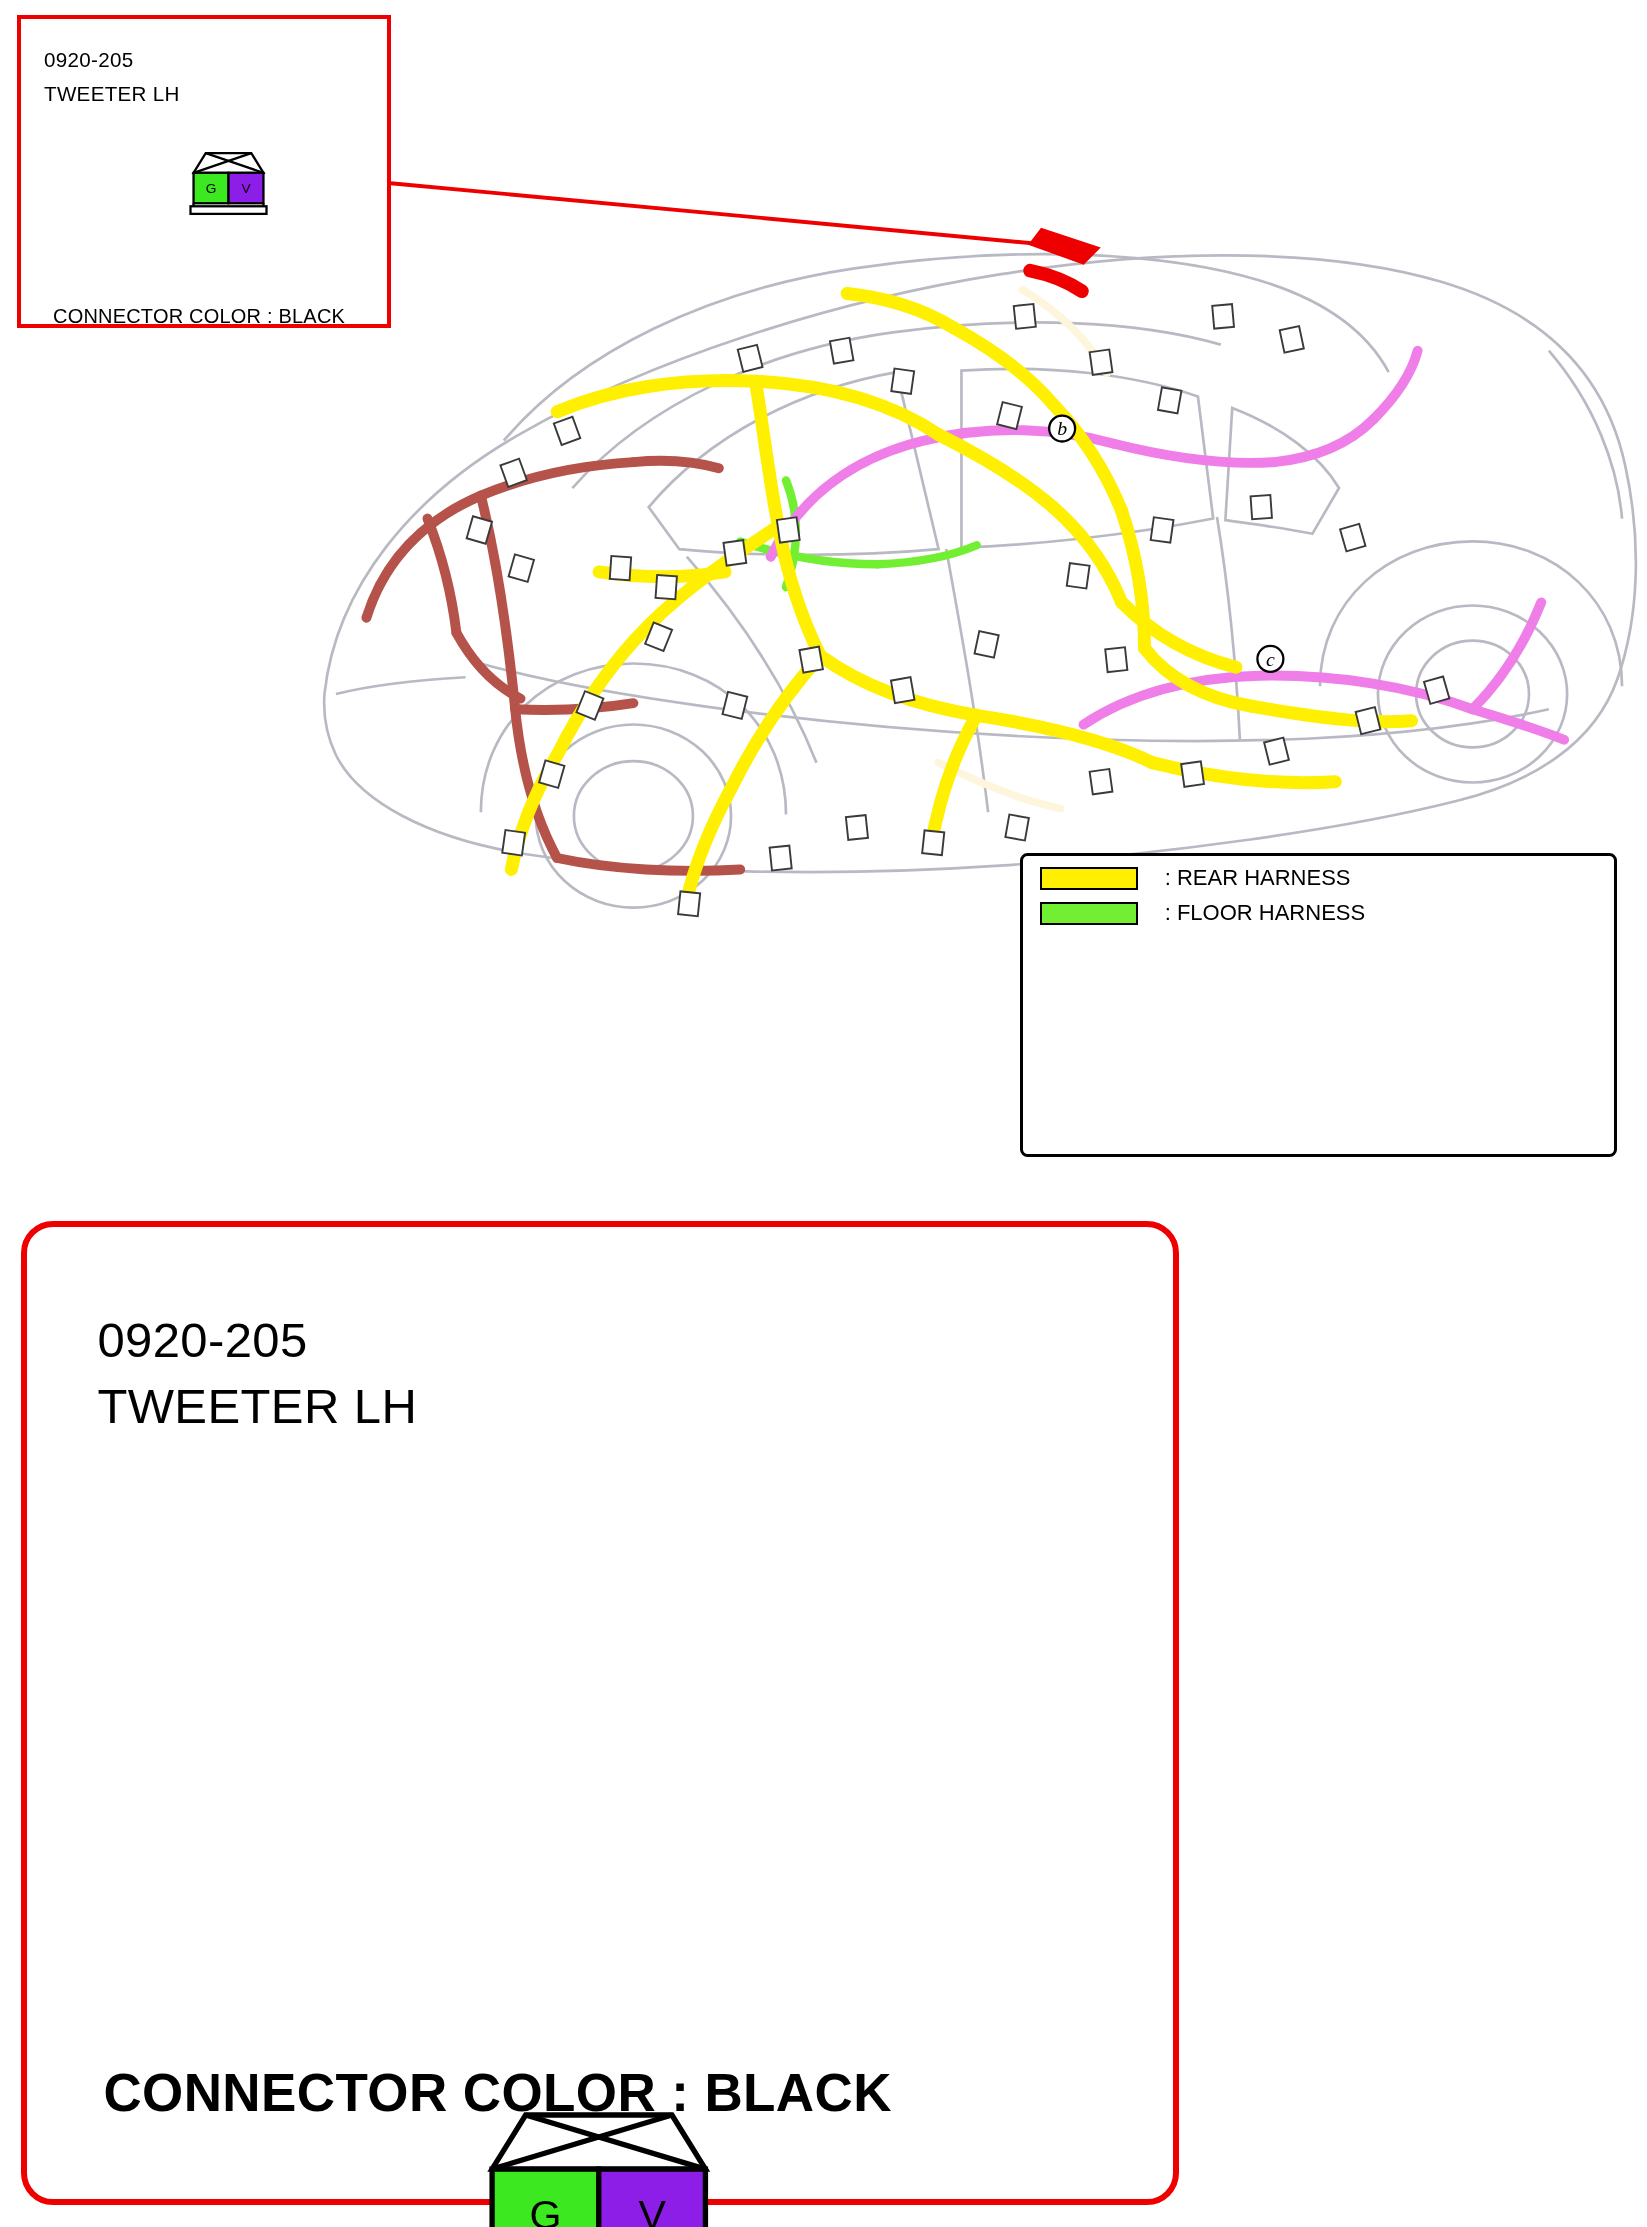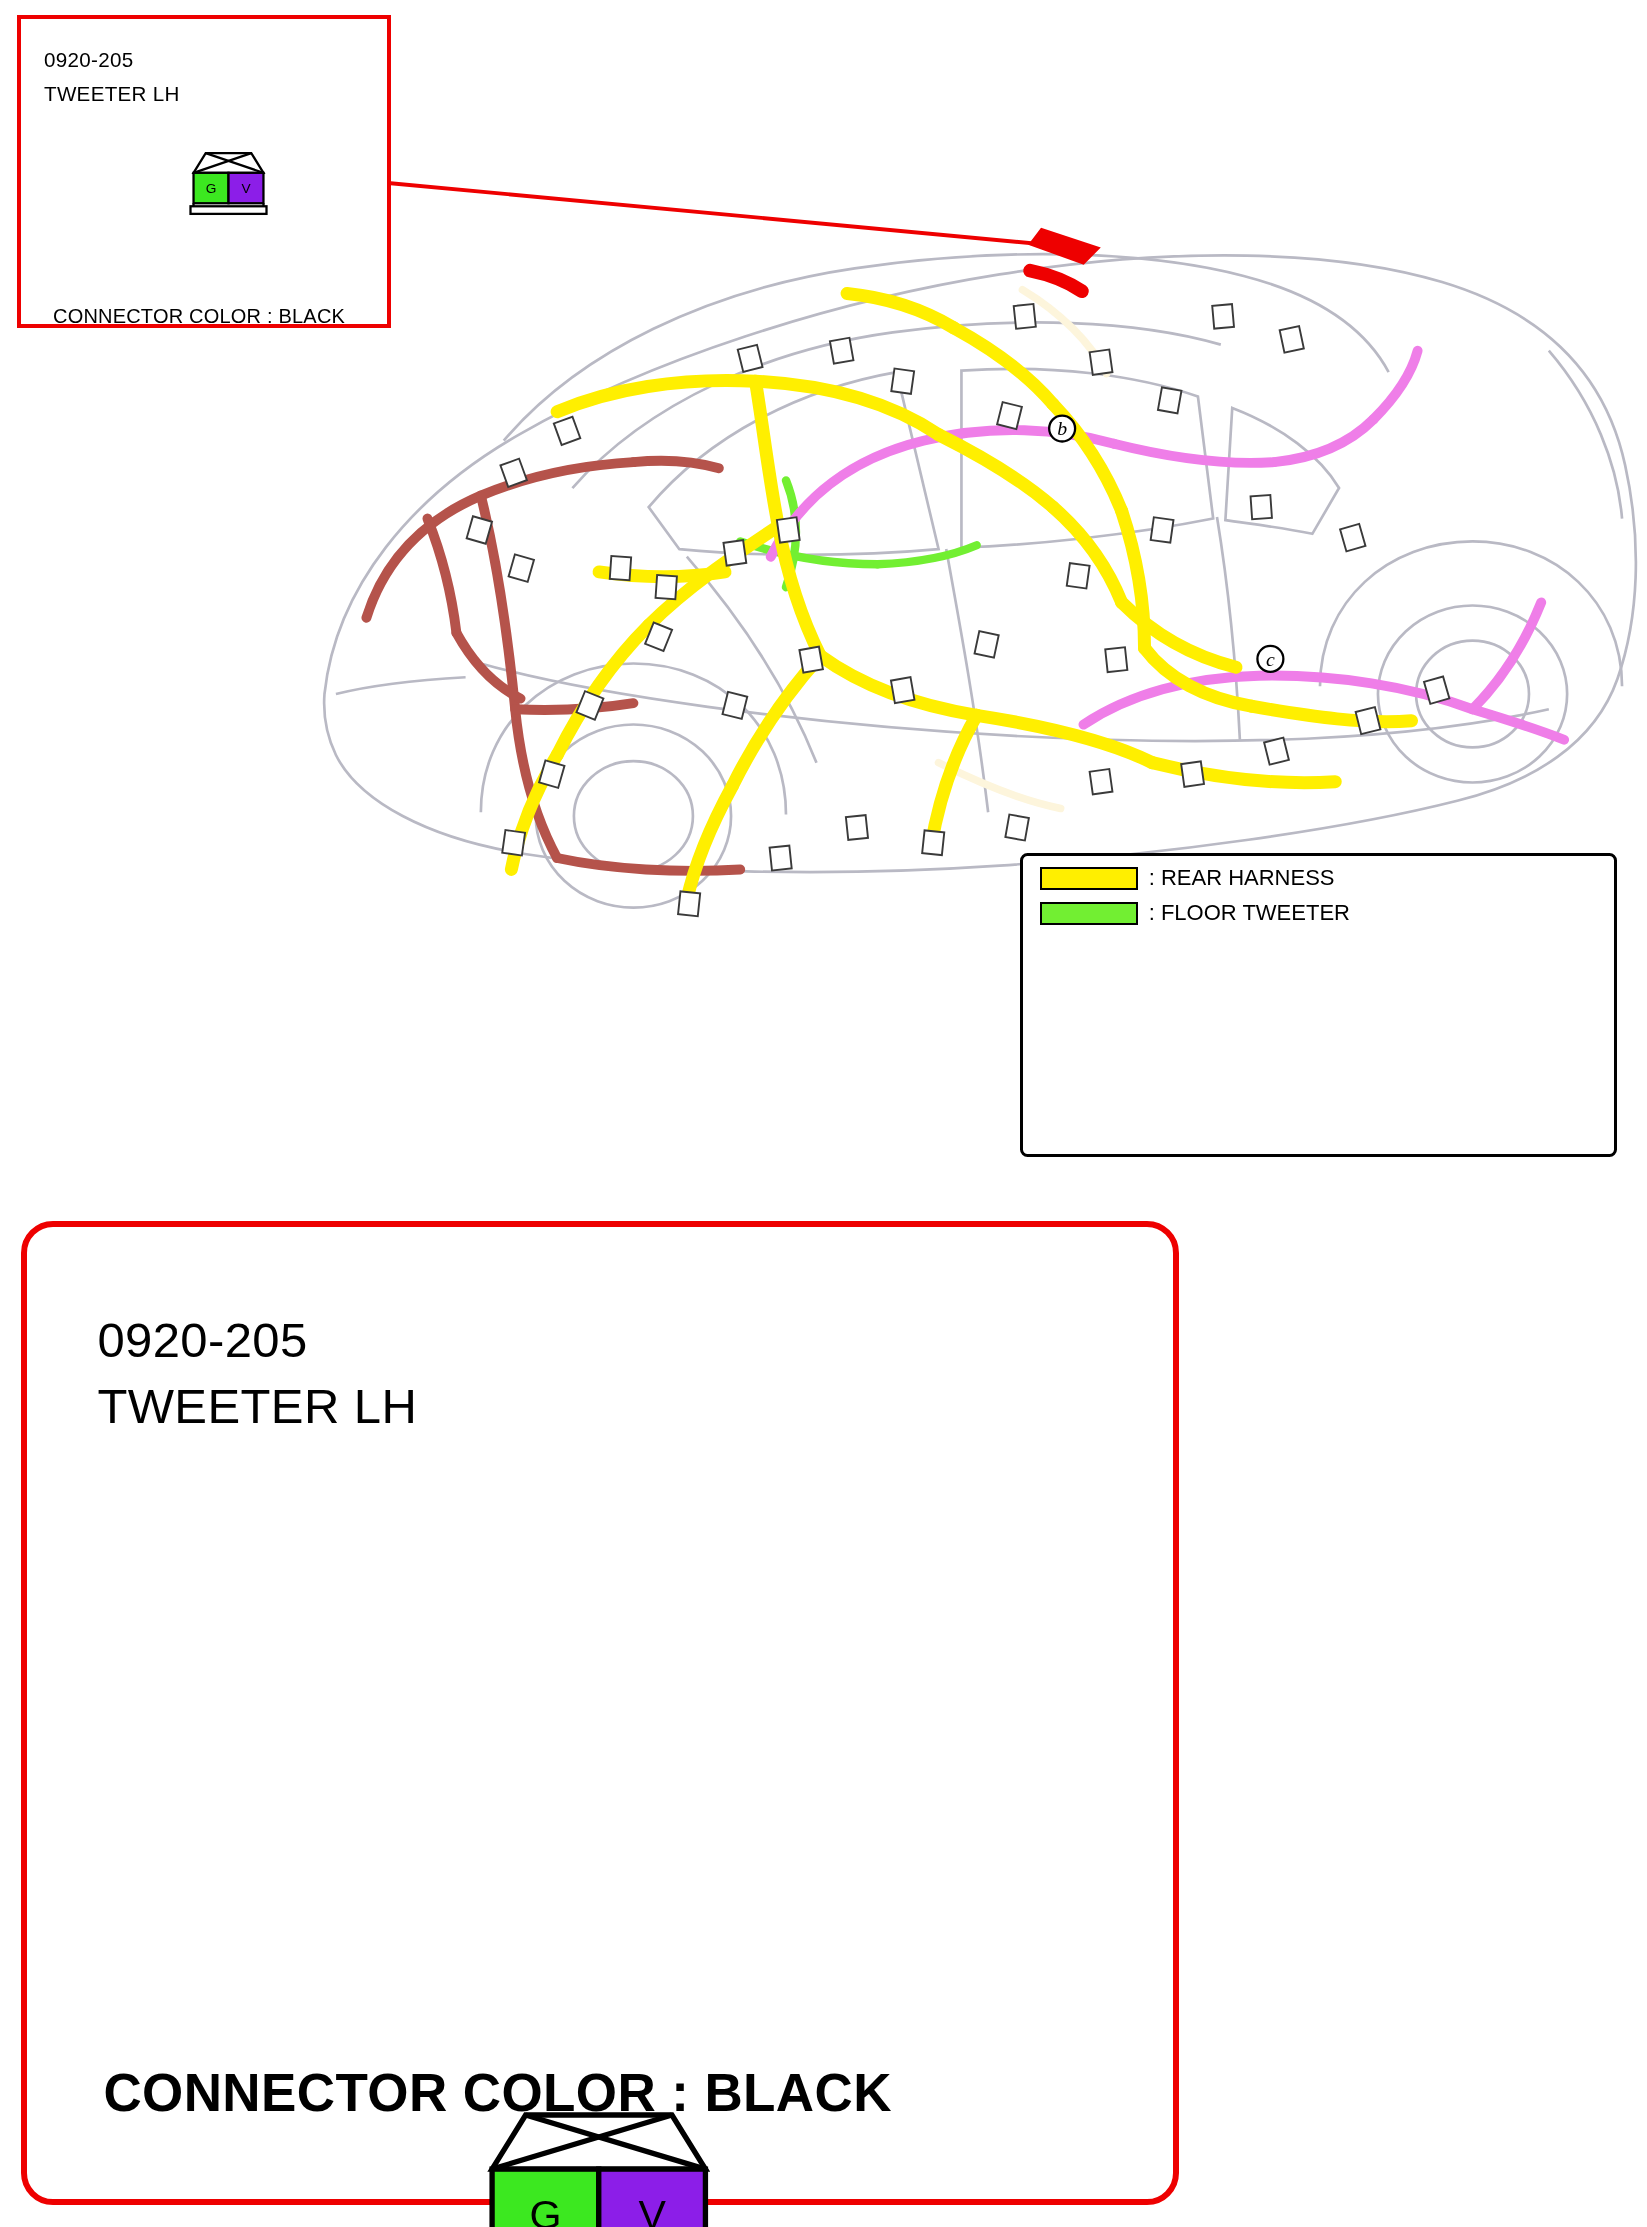--- a/index.html
+++ b/index.html
@@ -91,20 +91,21 @@
     background: #ffffff;
     box-sizing: border-box;
     z-index: 4;
   }
   .legend-row {
     position: relative;
     display: flex;
     align-items: flex-start;
     padding: 0 0 0 17px;
     margin-top: 7.6px;
+    gap: 16px;
   }
   .legend-swatch {
     width: 98px;
     height: 23px;
     border: 2.3px solid #000000;
     box-sizing: border-box;
     flex: 0 0 auto;
     margin-top: 3.1px;
   }
   .legend-text {
@@ -333,21 +334,21 @@
   </g>
 </svg>
 
 <div id="legend">
   <div class="legend-row">
     <div class="legend-swatch" style="background:#ffef00"></div>
     <div class="legend-text">: REAR HARNESS</div>
   </div>
   <div class="legend-row">
     <div class="legend-swatch" style="background:#72ef32"></div>
-    <div class="legend-text">: FLOOR TWEETER</div>
+    <div class="legend-text">: FLOOR HARNESS</div>
   </div>
 </div>
 
 <div id="big-callout">
   <div class="bc-id">0920-205</div>
   <div class="bc-name">TWEETER LH</div>
 
   <div class="conn-big">
     <svg viewBox="0 0 420 255" width="320" height="195">
       <polygon points="50,85 330,85 286,14 94,14" fill="#ffffff" stroke="#000000" stroke-width="7"></polygon>

